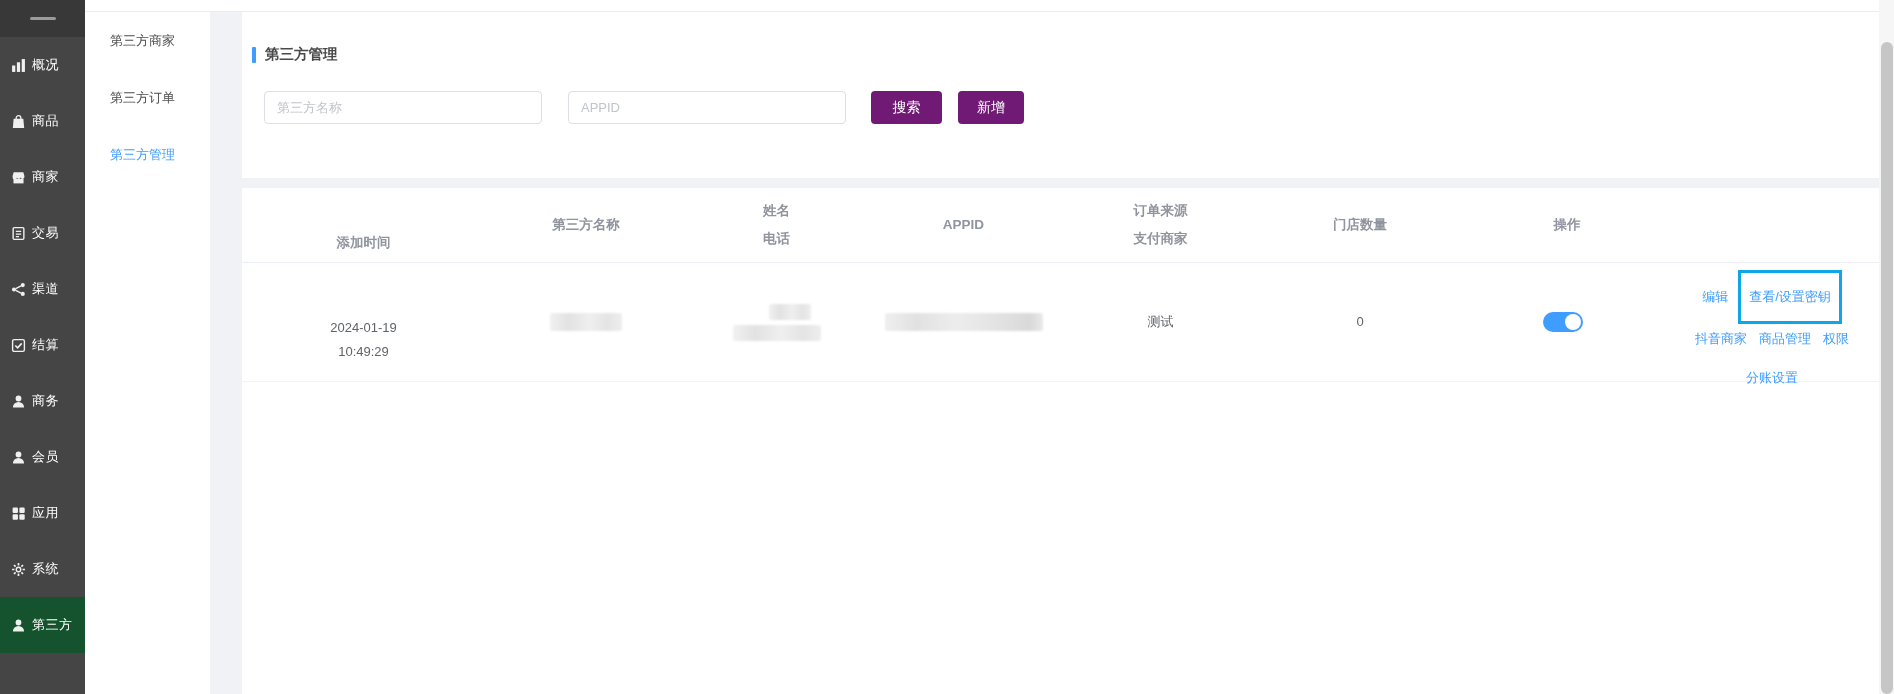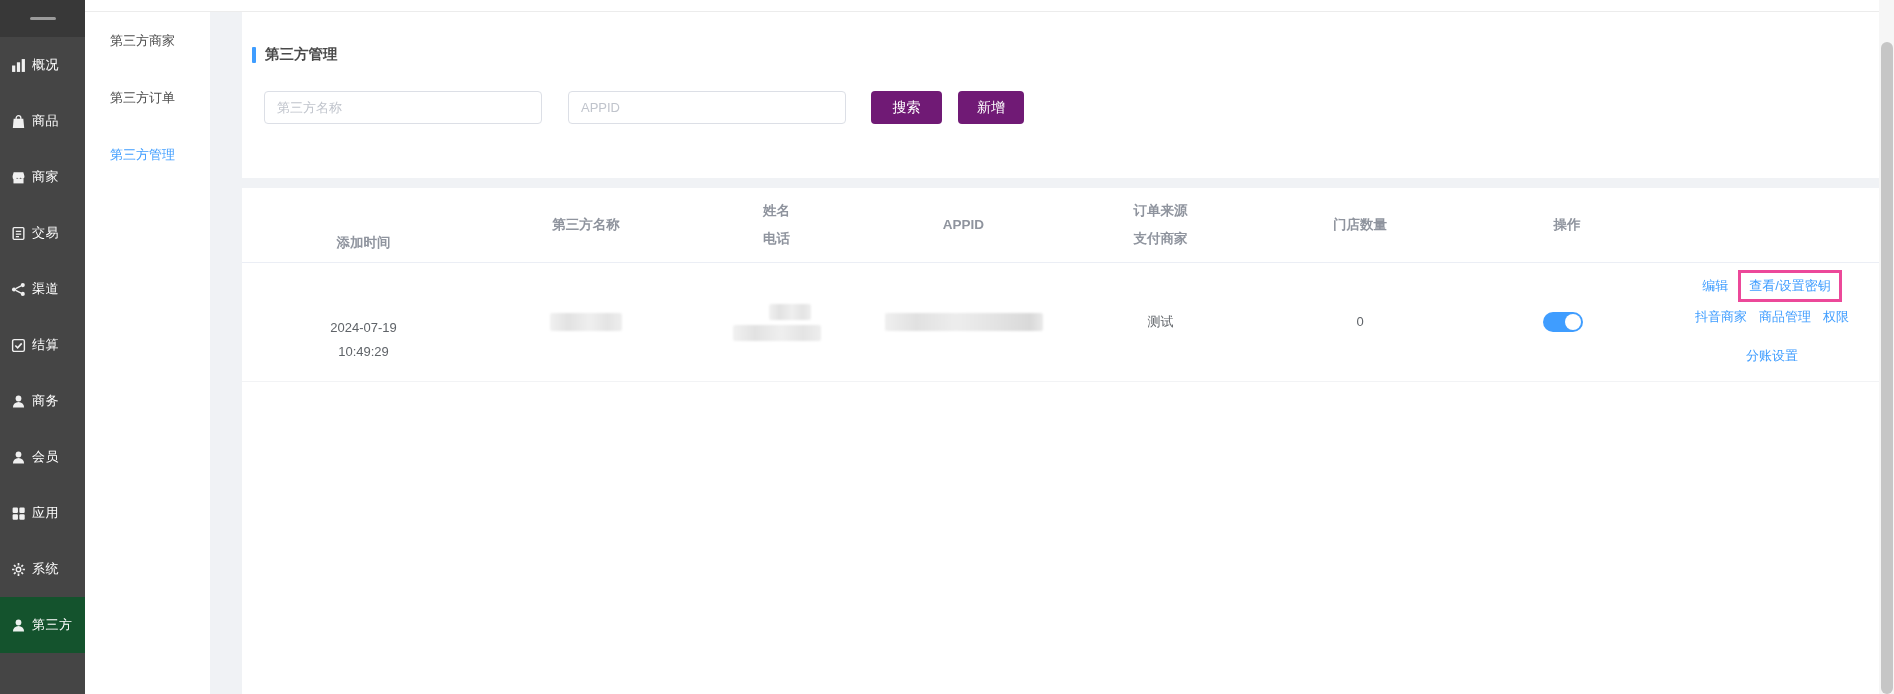--- a/index.html
+++ b/index.html
@@ -63,21 +63,21 @@
 
   
   .ops { justify-content:flex-start; }
   .oprow { display:flex; align-items:center; justify-content:center; }
   .oprow1 { margin-top:7px; }
   .oprow2 { margin-top:3px;text-align:right; }
   .oprow3 { margin-top:15px; }
   .lnk { color:#3f9dff; font-size:13px; cursor:pointer; text-decoration:none; white-space:nowrap; }
   .oprow1 .lnk-edit { margin-right:10px; }
   .oprow2 .lnk { margin:0 6px; }
-  .redbox { border:3px solid #ec4899; padding:1px 8px; display:inline-flex; }
+  .redbox { border:3px solid #0ea5e9; padding:12px 8px; display:inline-flex; }
 
   
   .scrollbar { position:absolute; right:0; top:0; width:15px; height:694px; background:#f6f6f6; z-index:6; }
   .scroll-thumb { position:absolute; left:1.5px; top:42px; width:12px; height:652px; background:#c6c6c6; border-radius:6px; }
 </style>
 </head>
 <body>
 
 <div class="screen">
 
@@ -246,21 +246,21 @@
       <div class="th col6">
           <span>门店数量</span>
         </div>
       <div class="th col8">
           <span>操作</span>
         </div>
     </div>
 
     <div class="trow">
       <div class="td col1">
-        <span>2024-07-19</span>
+        <span>2024-01-19</span>
         <span>10:49:29</span>
       </div>
       <div class="td col2">
         <span class="blob blob-name"></span>
       </div>
       <div class="td col3">
         <span class="blob blob-contact1"></span>
         <span class="blob blob-contact2"></span>
       </div>
       <div class="td col4">

